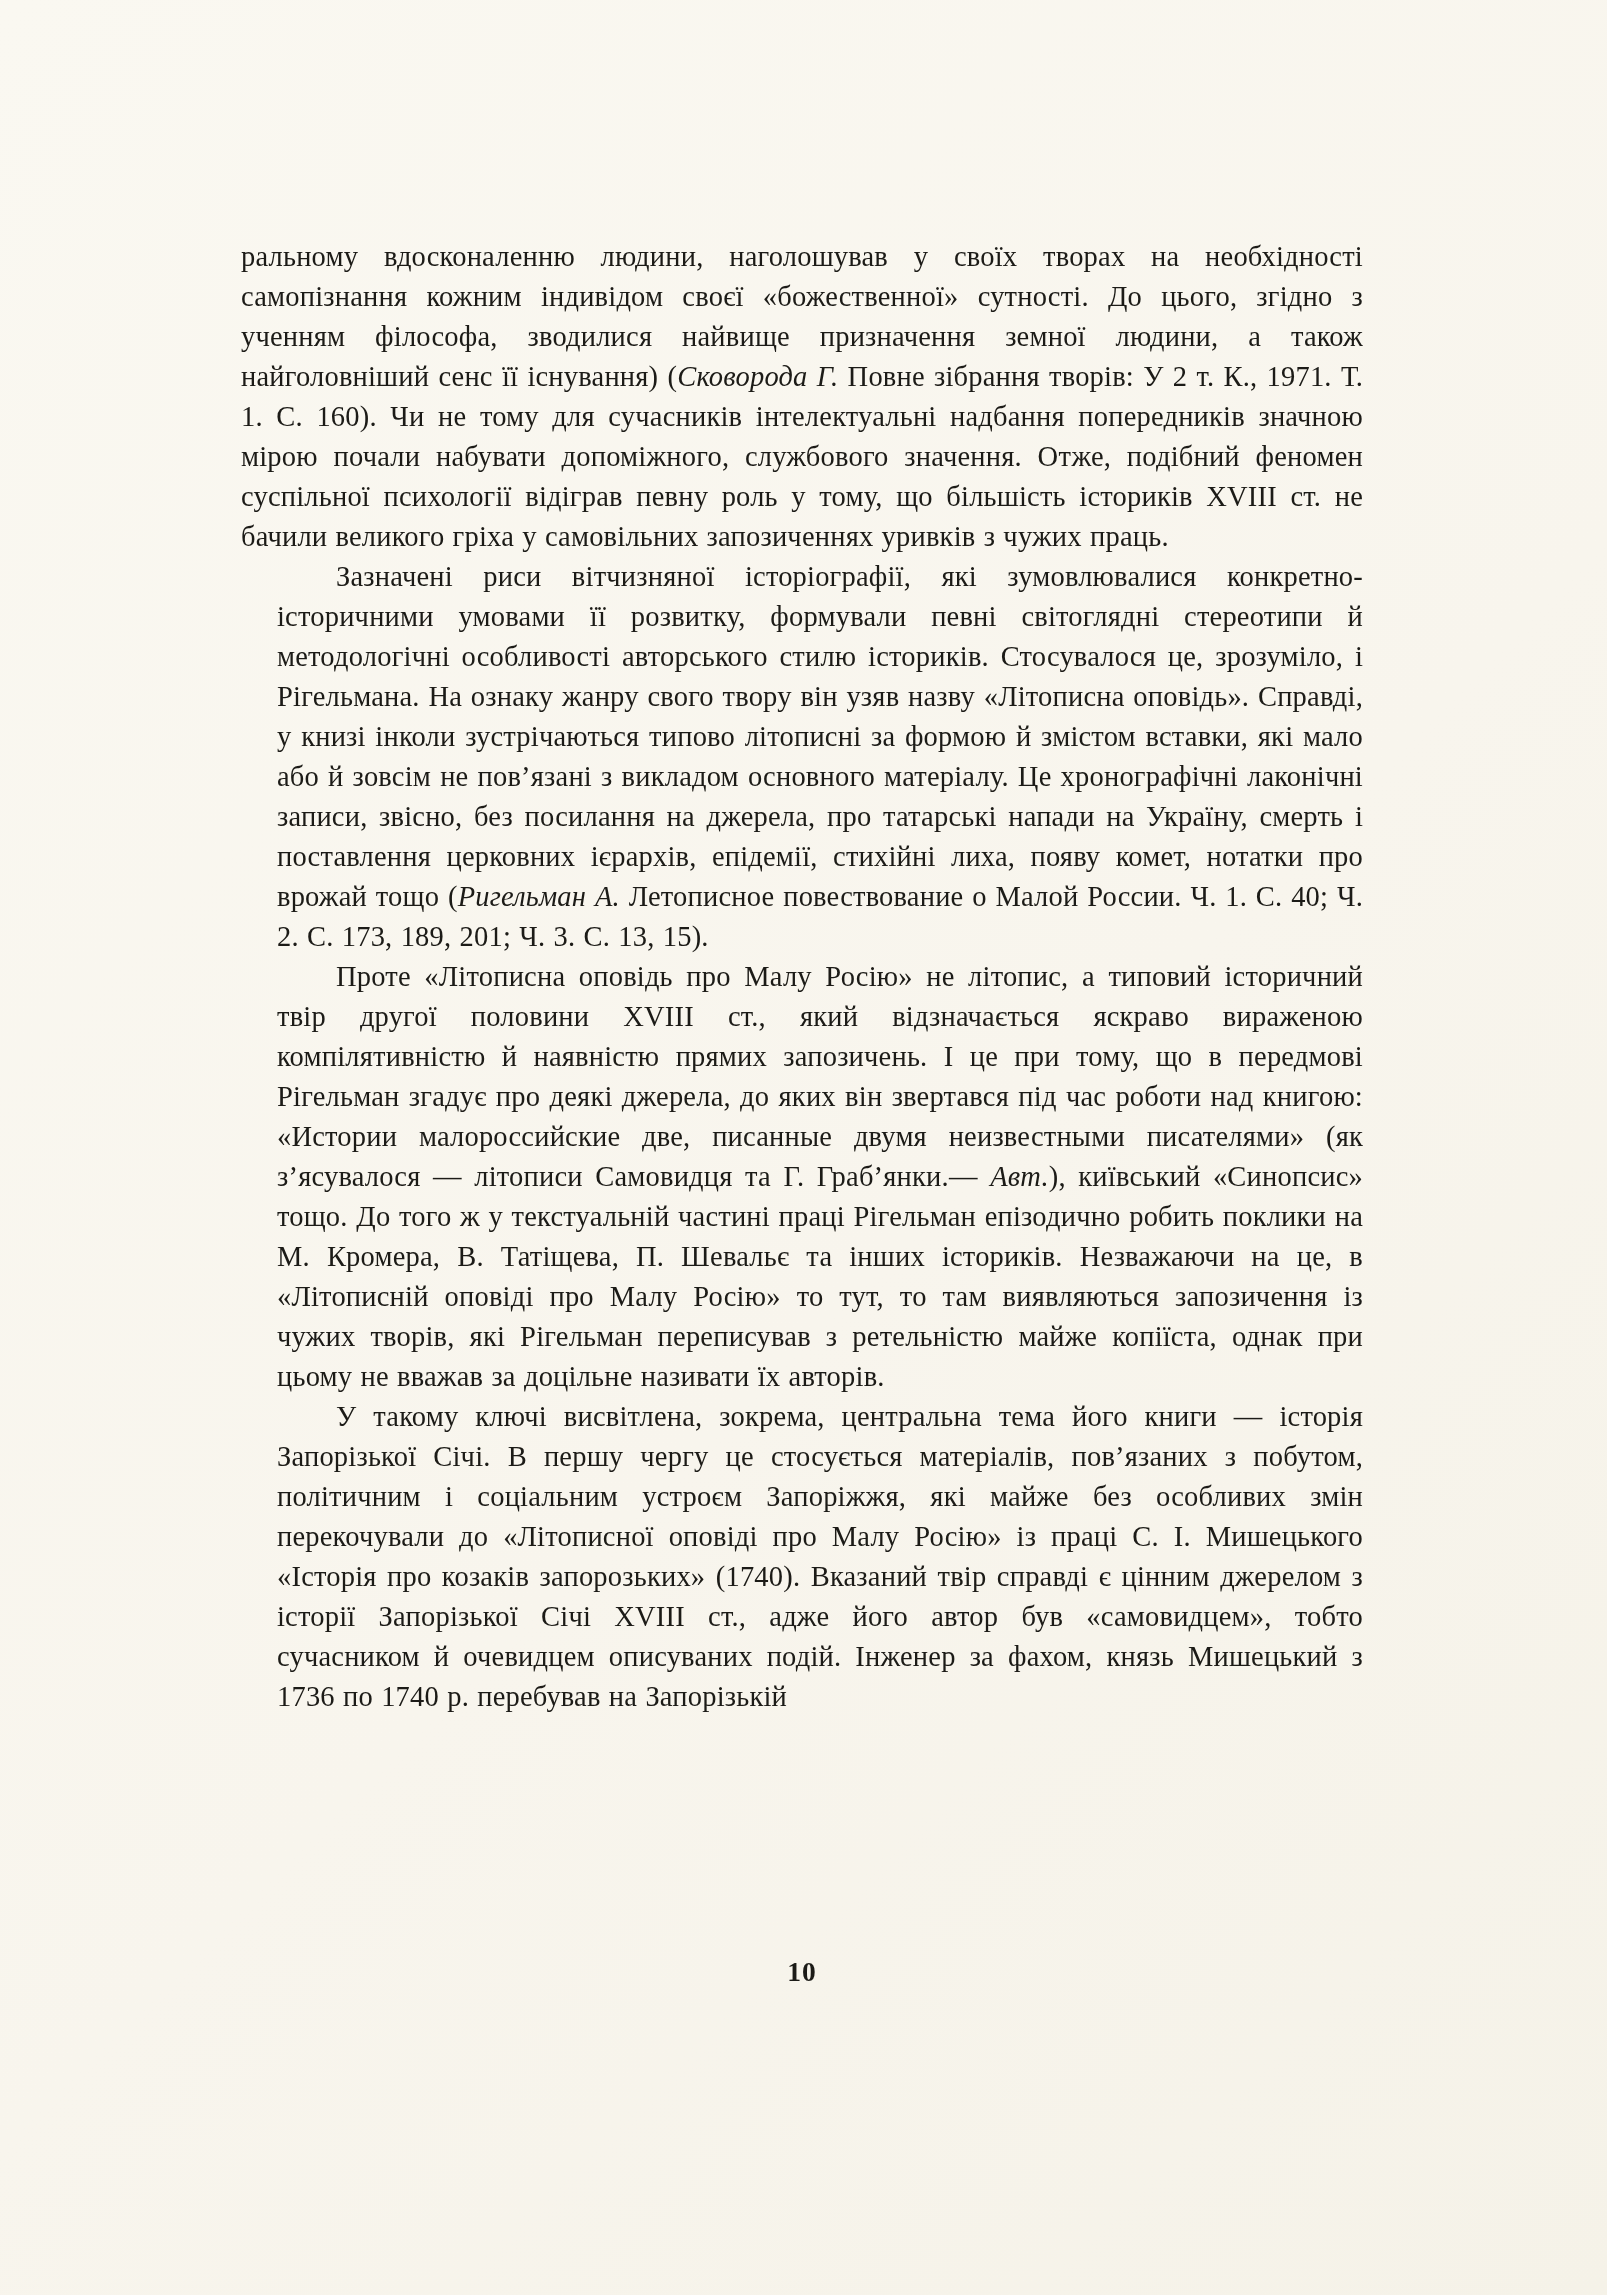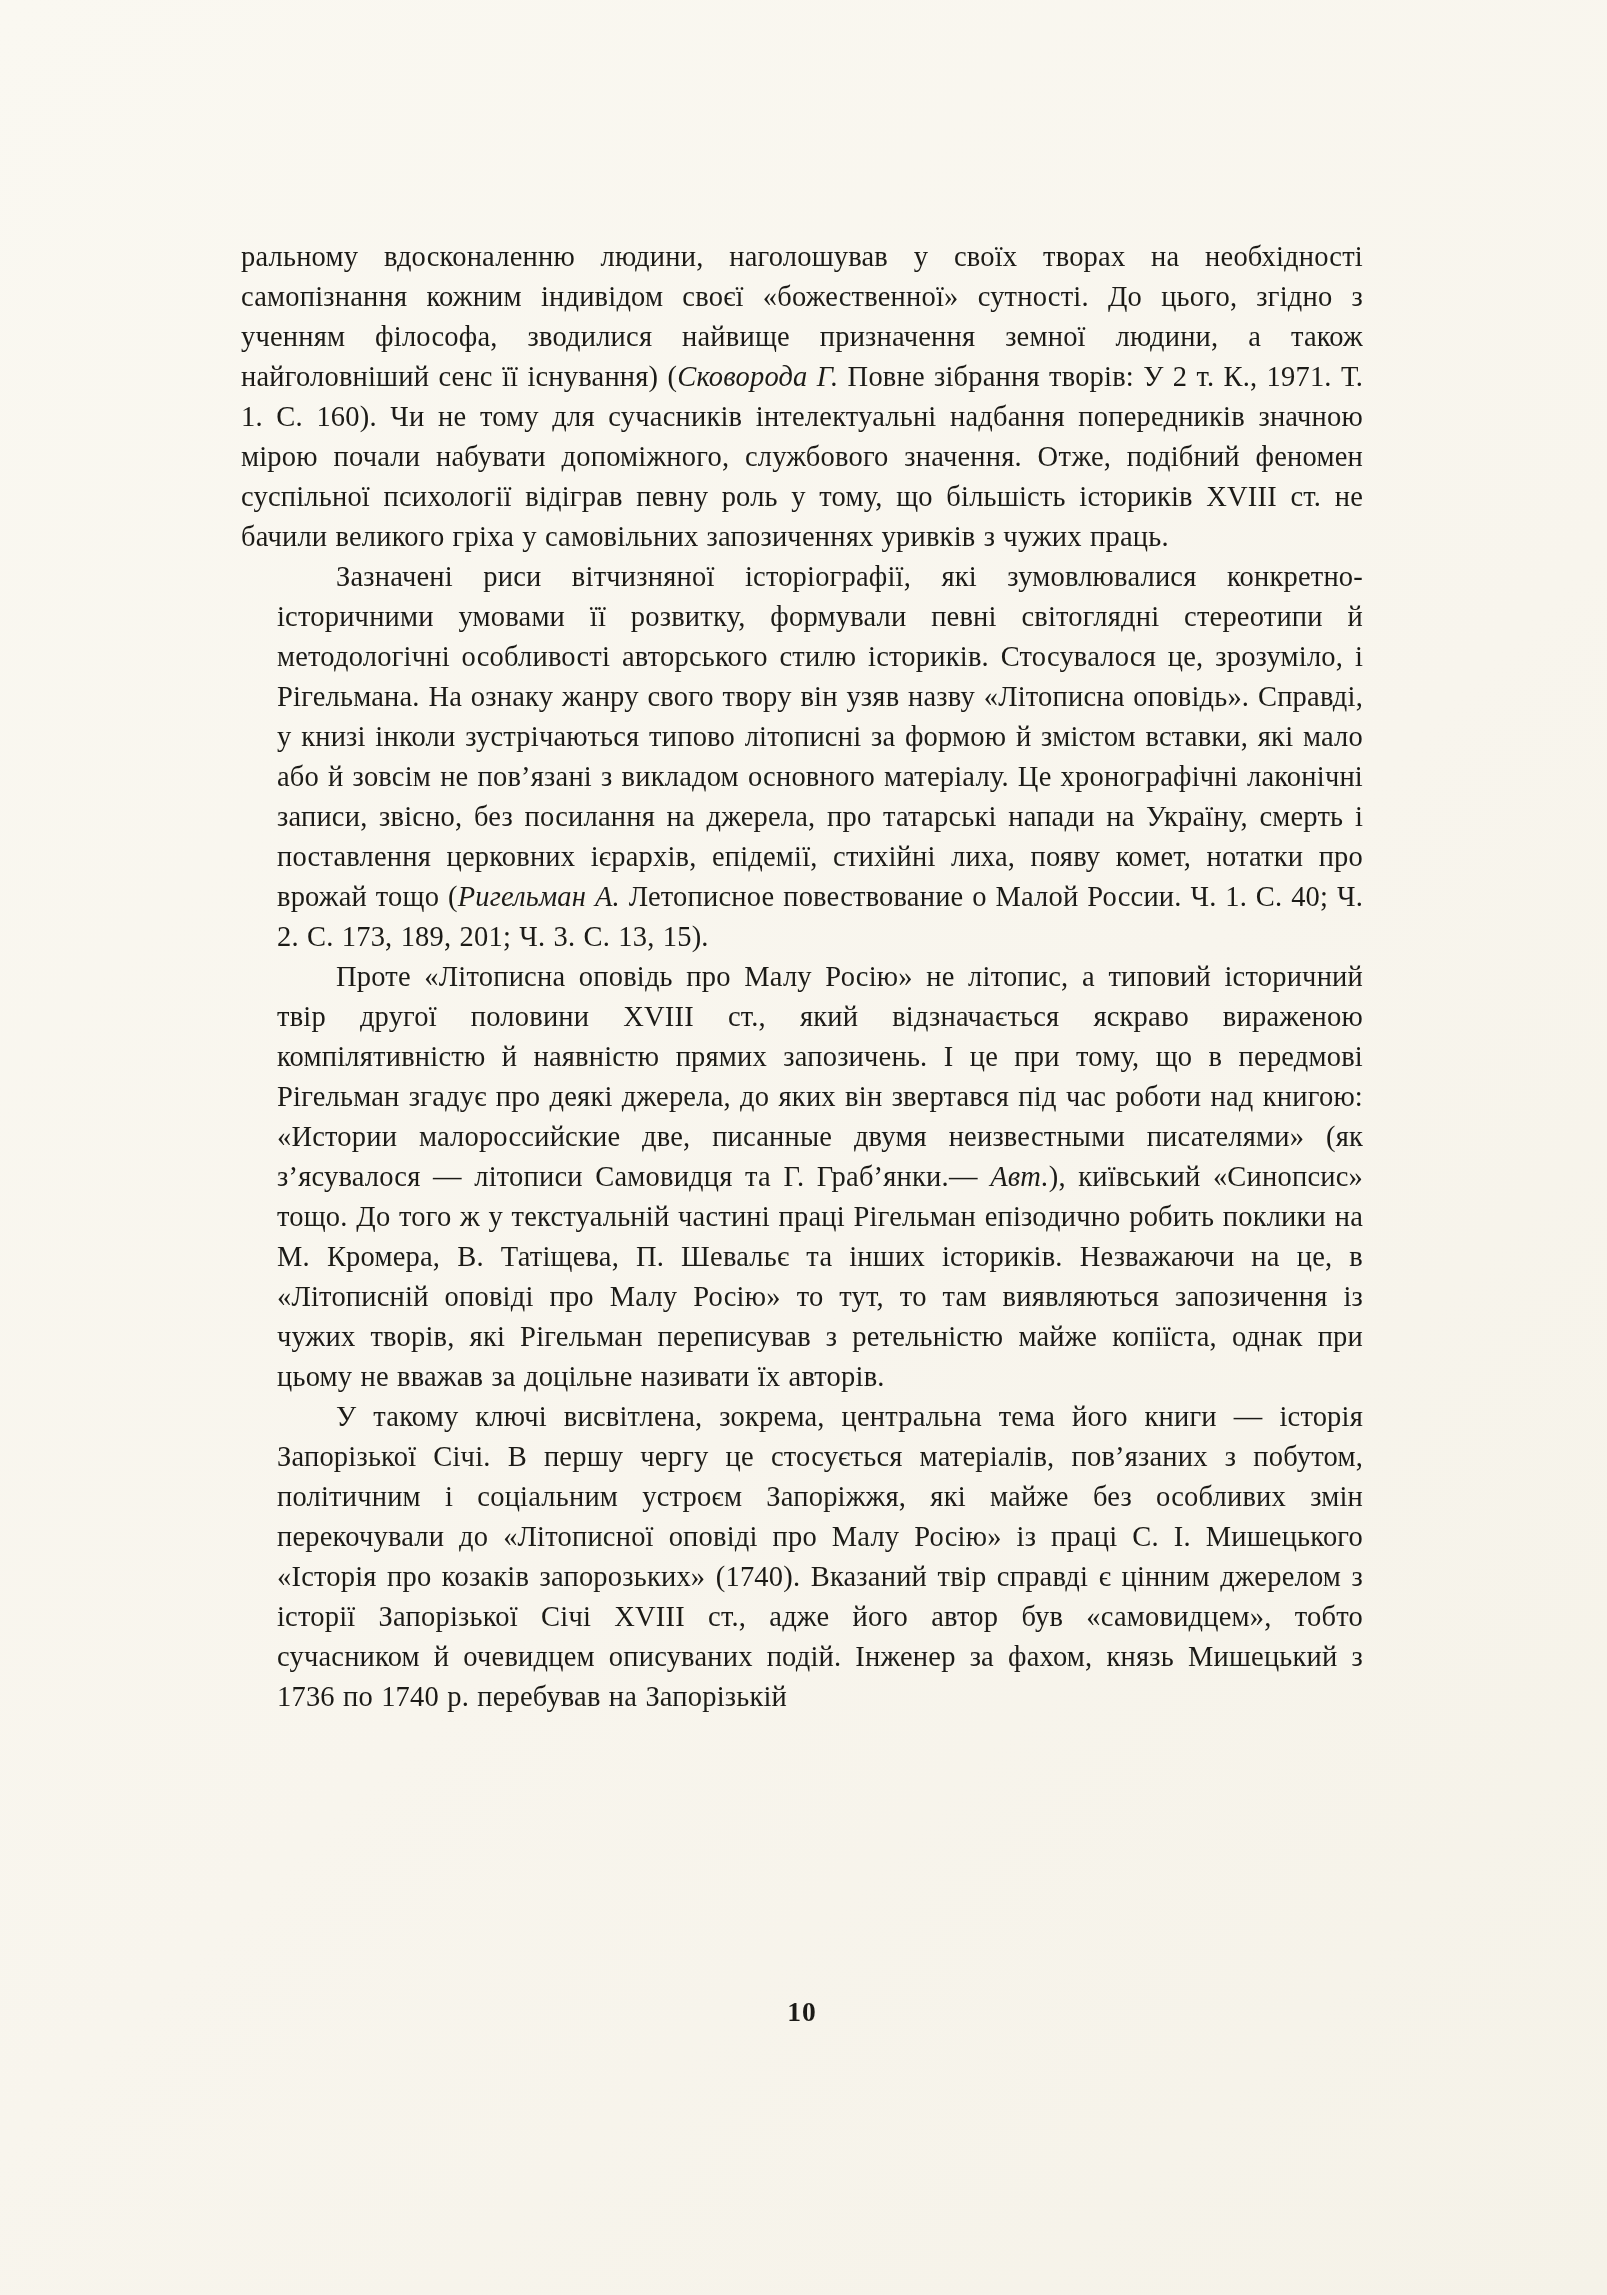--- a/index.html
+++ b/index.html
@@ -35,21 +35,21 @@
     text-indent: 59px;
     margin-left: 36px;
   }
   .para em {
     font-style: italic;
   }
   .page-number {
     position: absolute;
     left: 241px;
     width: 1122px;
-    top: 1996px;
+    top: 1956px;
     text-align: center;
     font-size: 27.5px;
     font-weight: bold;
     letter-spacing: 0.9px;
   }
 </style>
 </head>
 <body>
 
 <div class="page">

